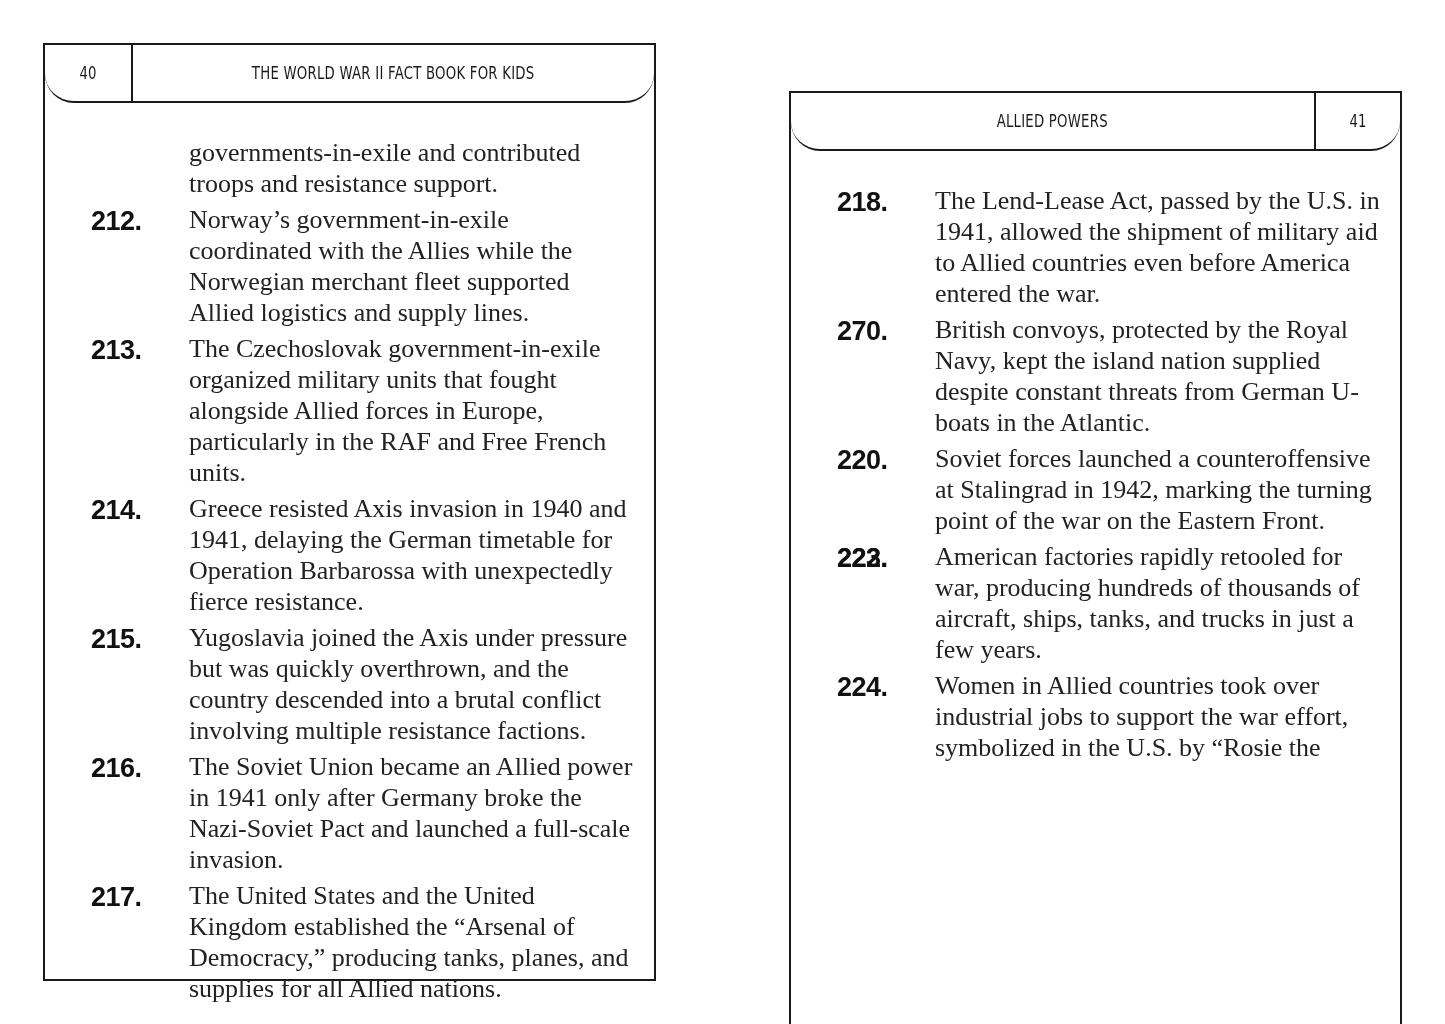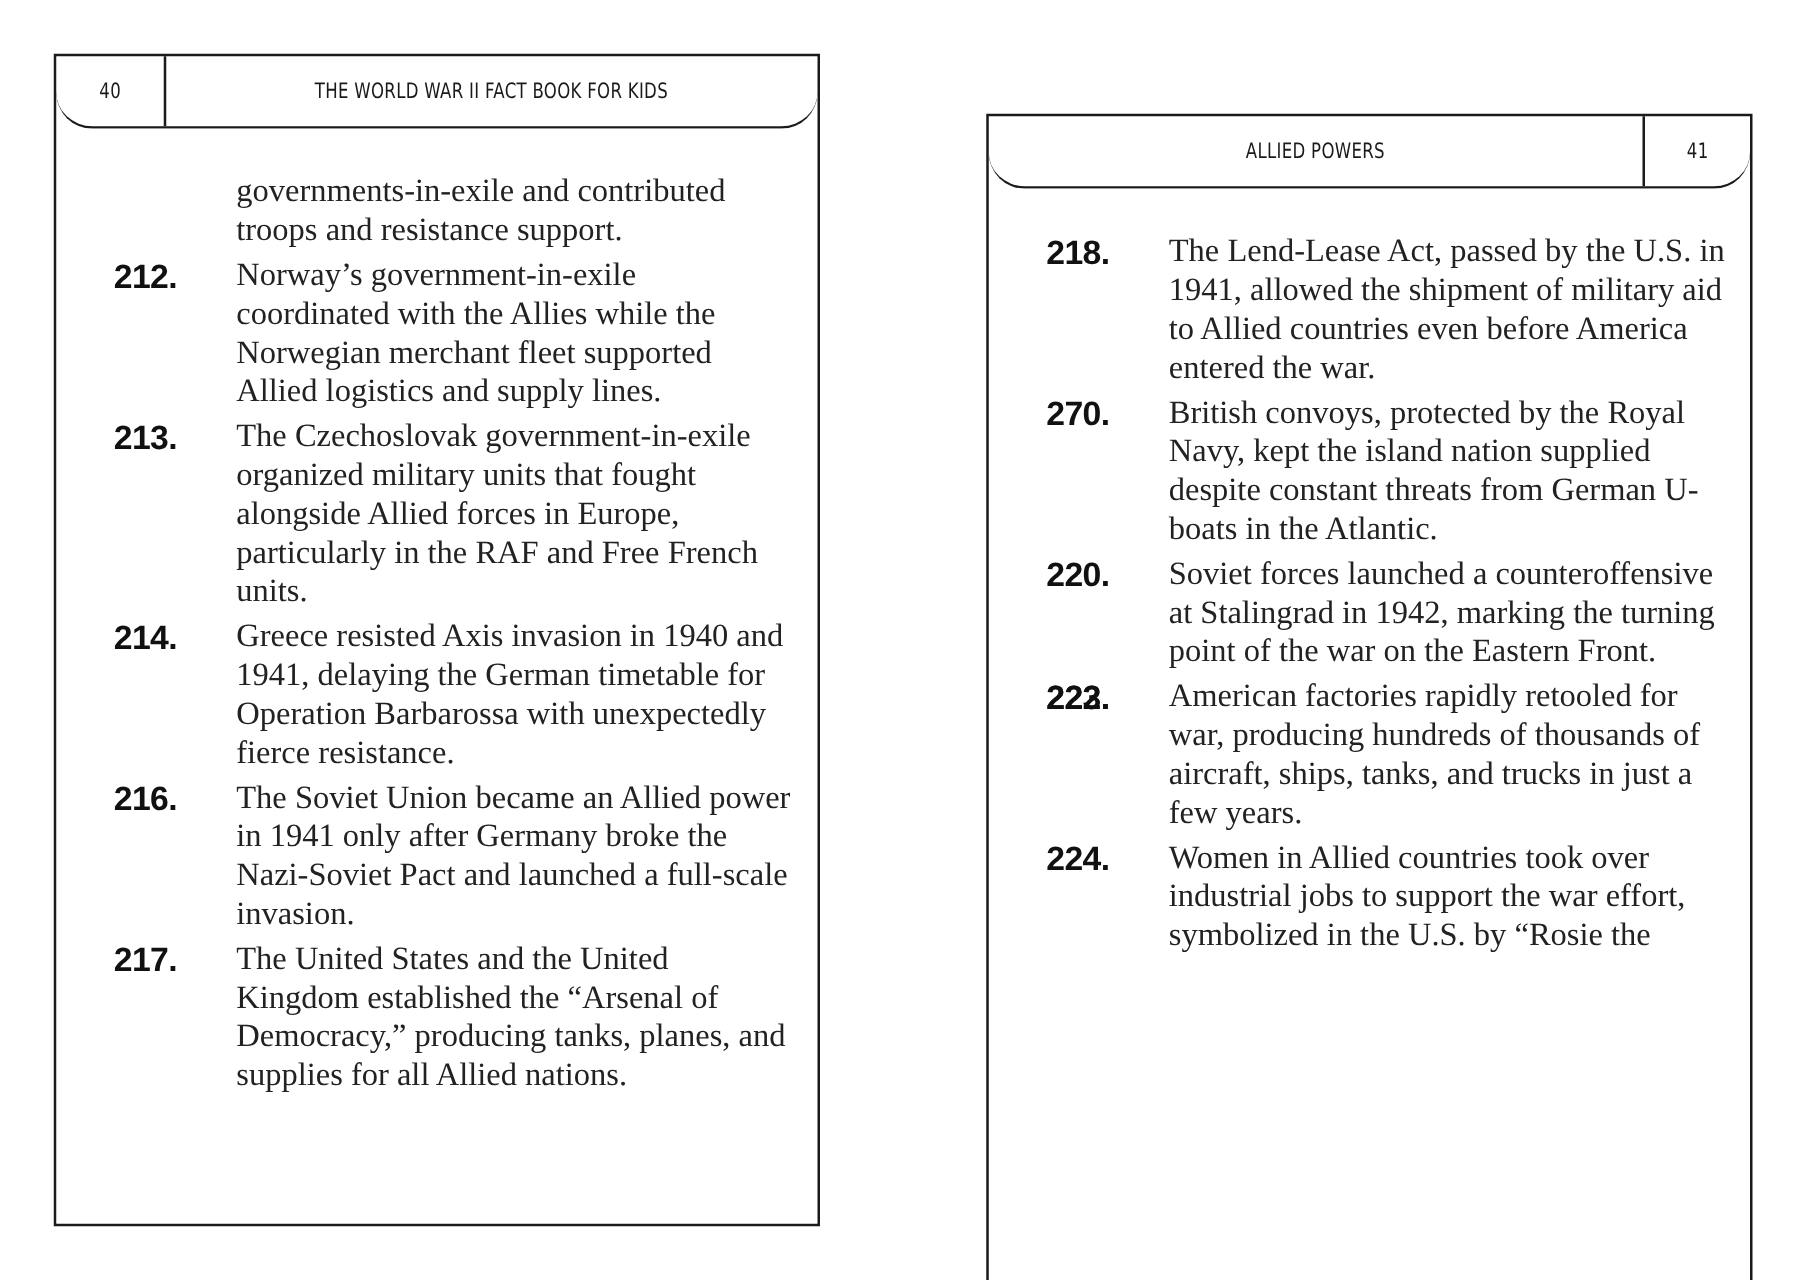--- a/index.html
+++ b/index.html
@@ -110,20 +110,24 @@
     </div>
     <div class="fact">
       <div class="fact-num">213.</div>
       <div class="fact-text">The Czechoslovak government-in-exile organized military units that fought alongside Allied forces in Europe, particularly in the RAF and Free French units.</div>
     </div>
     <div class="fact">
       <div class="fact-num">214.</div>
       <div class="fact-text">Greece resisted Axis invasion in 1940 and 1941, delaying the German timetable for Operation Barbarossa with unexpectedly fierce resistance.</div>
     </div>
     <div class="fact">
+      <div class="fact-num">215.</div>
+      <div class="fact-text">Yugoslavia joined the Axis under pressure but was quickly overthrown, and the country descended into a brutal conflict involving multiple resistance factions.</div>
+    </div>
+    <div class="fact">
       <div class="fact-num">216.</div>
       <div class="fact-text">The Soviet Union became an Allied power in 1941 only after Germany broke the Nazi-Soviet Pact and launched a full-scale invasion.</div>
     </div>
     <div class="fact">
       <div class="fact-num">217.</div>
       <div class="fact-text">The United States and the United Kingdom established the “Arsenal of Democracy,” producing tanks, planes, and supplies for all Allied nations.</div>
     </div>
   </div>
 </div>
 

